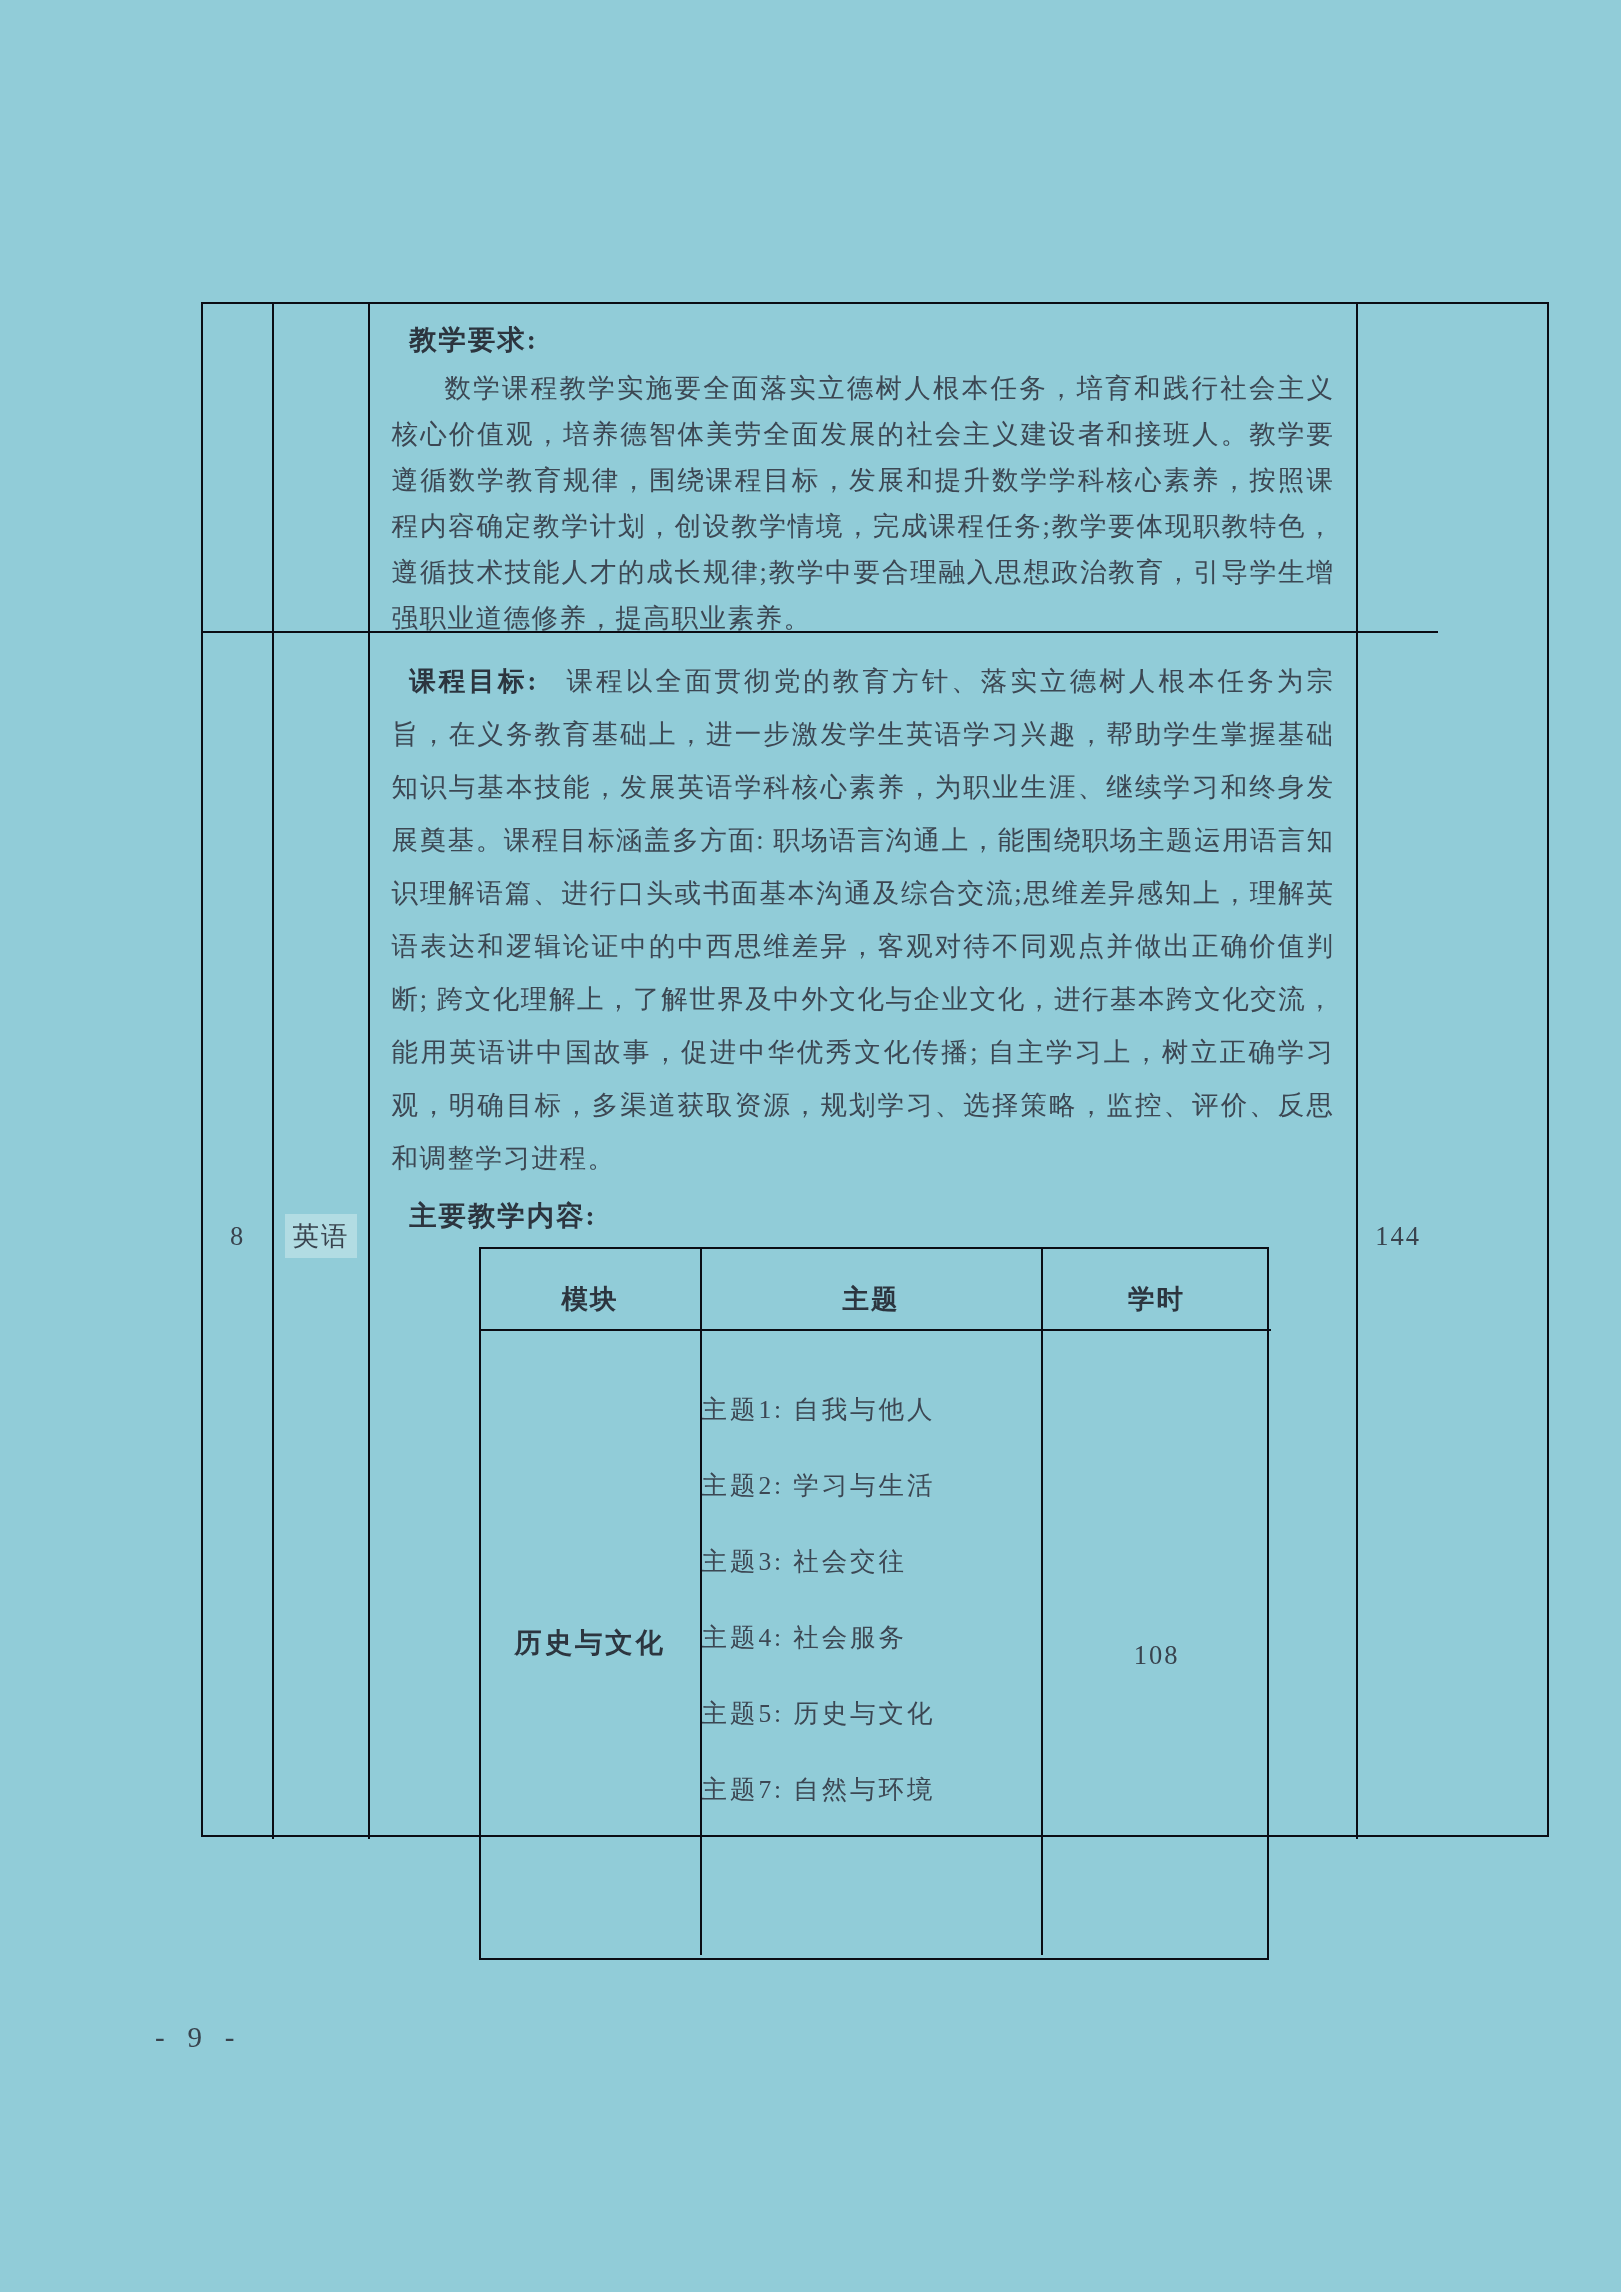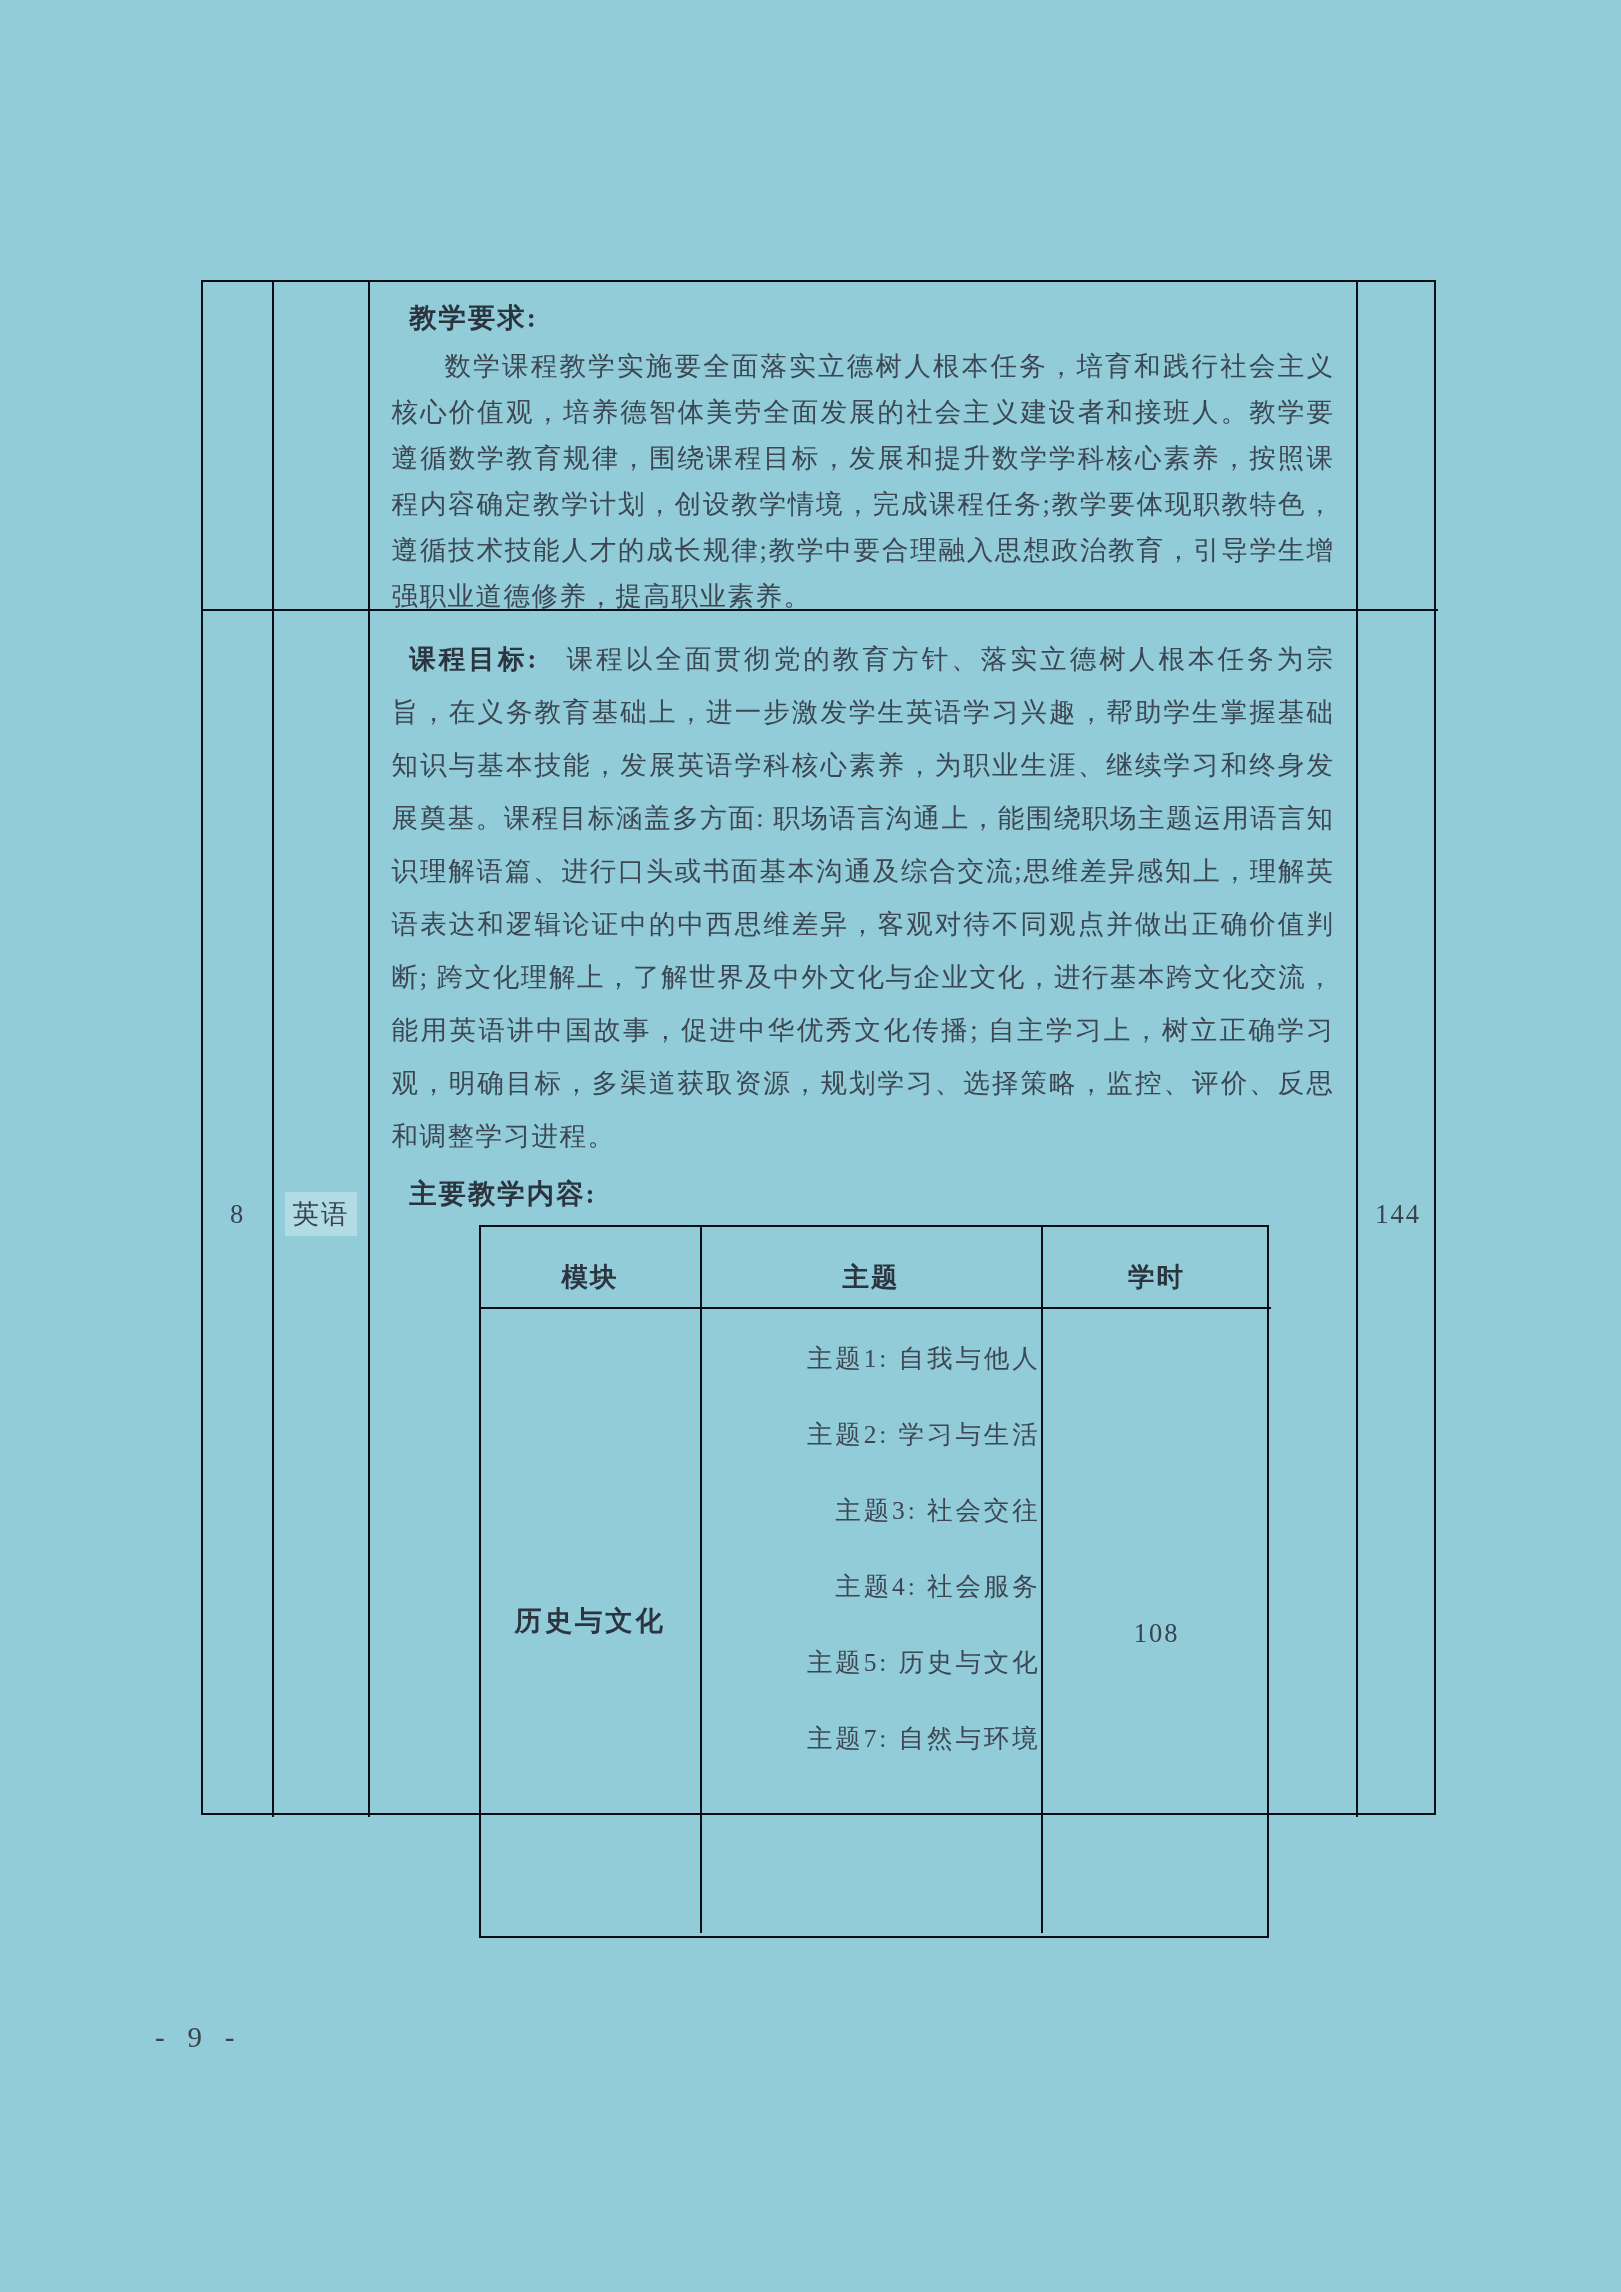--- a/index.html
+++ b/index.html
@@ -11,22 +11,22 @@
   .page{
     position:relative;
     width:1621px;
     height:2293px;
     background:#91ccd8;
     overflow:hidden;
   }
   
   .outer-table{
     position:absolute;
-    left:201px; top:280px;
-    width:1235px; height:1535px;
+    left:201px; top:302px;
+    width:1348px; height:1535px;
     display:grid;
     grid-template-columns:71px 96px 988px 80px;
     grid-template-rows:329px 1206px;
     border:2.9px solid #0b0c14;
     box-sizing:border-box;
   }
   .cell{
     border-right:2.9px solid #0b0c14;
     border-bottom:2.9px solid #0b0c14;
     box-sizing:border-box;
@@ -110,22 +110,22 @@
     color:#2c353f;
   }
   .hours-cell{
     display:flex;align-items:flex-start;justify-content:center;
     padding-top:309px;
     font-size:26.5px;
     letter-spacing:2px;
   }
   .themes-cell{
     display:flex;flex-direction:column;
-    padding-top:11px;
-    align-items:flex-end;
+    padding-top:40px;
+    align-items:flex-start;
   }
   .theme-item{
     height:76px;
     display:flex;align-items:center;justify-content:center;
     font-size:25.5px;
     letter-spacing:2.9px;
     color:#3c4753;
     white-space:nowrap;
   }
   

